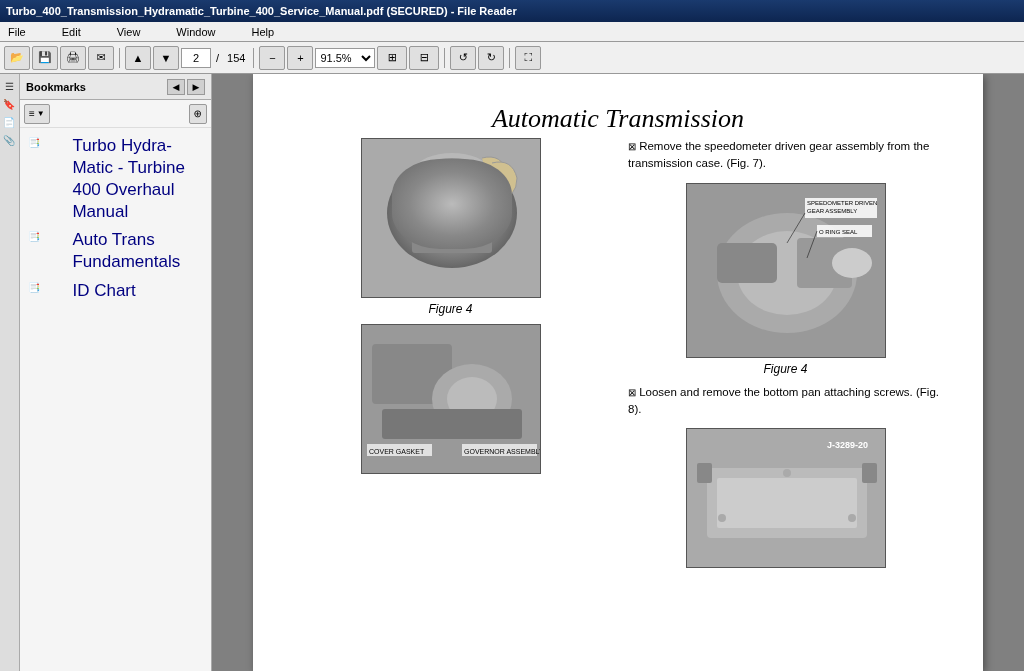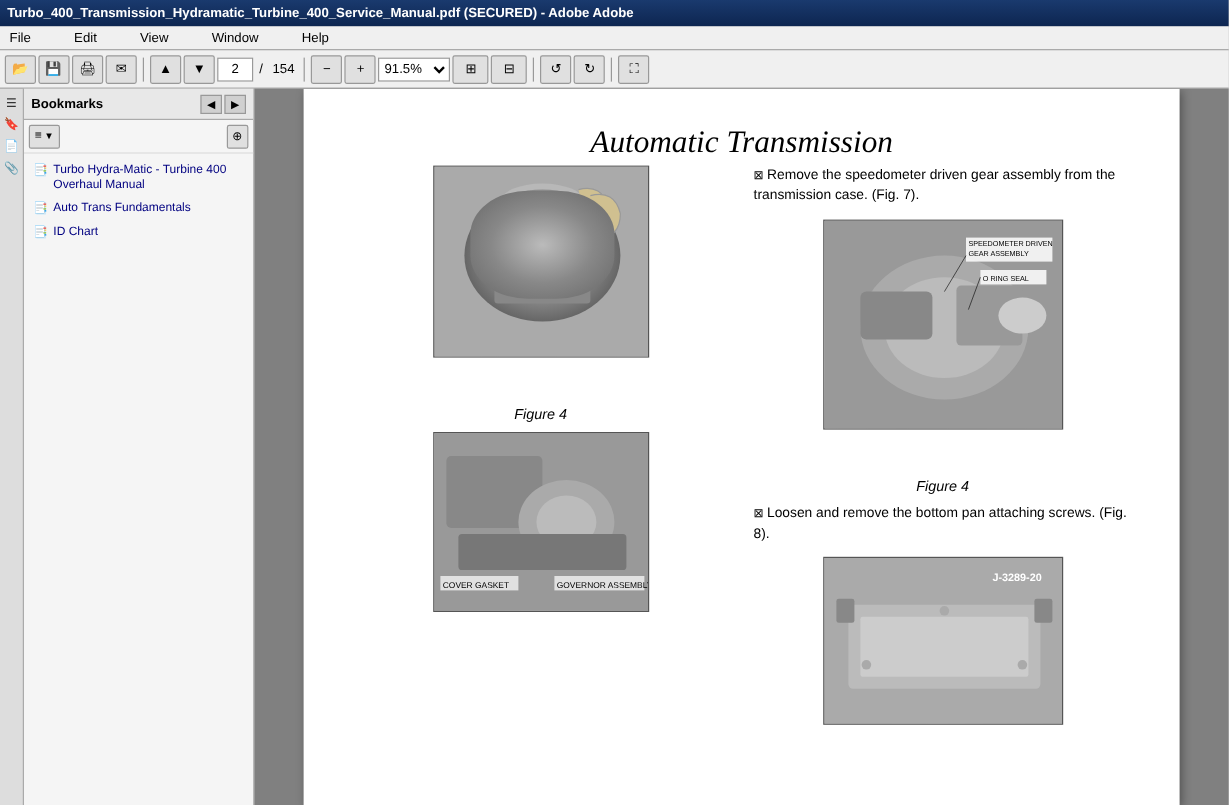--- a/index.html
+++ b/index.html
@@ -188,21 +188,22 @@
       gap: 4px;
     }
     .bookmark-icon {
       color: #1a4a8a;
       font-size: 10px;
       margin-top: 1px;
       flex-shrink: 0;
     }
     .bookmark-text {
       color: #000080;
-      font-size: 10px;
+      font-size: 17px;
+      margin-left: 28px;
     }
 
     
     #pdf-area {
       flex: 1;
       background: #808080;
       overflow: auto;
       display: flex;
       justify-content: center;
     }
@@ -238,21 +239,20 @@
       grid-template-columns: 1fr 1fr;
       gap: 20px;
     }
 
     
     .figure-container {
       display: flex;
       flex-direction: column;
       align-items: center;
       margin-bottom: 8px;
-      gap: 36px;
     }
     .figure-img {
       border: 1px solid #555;
       background: #c8c8c8;
       display: flex;
       align-items: center;
       justify-content: center;
       overflow: hidden;
       position: relative;
     }
@@ -311,21 +311,21 @@
     }
     .para-item::before {
       content: '⊠ ';
       font-size: 10px;
     }
   </style>
 </head>
 <body>
 
 <div id="title-bar">
-  <span>Turbo_400_Transmission_Hydramatic_Turbine_400_Service_Manual.pdf (SECURED) - Adobe Adobe</span>
+  <span>Turbo_400_Transmission_Hydramatic_Turbine_400_Service_Manual.pdf (SECURED) - File Reader</span>
 </div>
 
 <div id="menu-bar">
   <span class="menu-item">File</span>
   <span class="menu-item">Edit</span>
   <span class="menu-item">View</span>
   <span class="menu-item">Window</span>
   <span class="menu-item">Help</span>
 </div>
 

